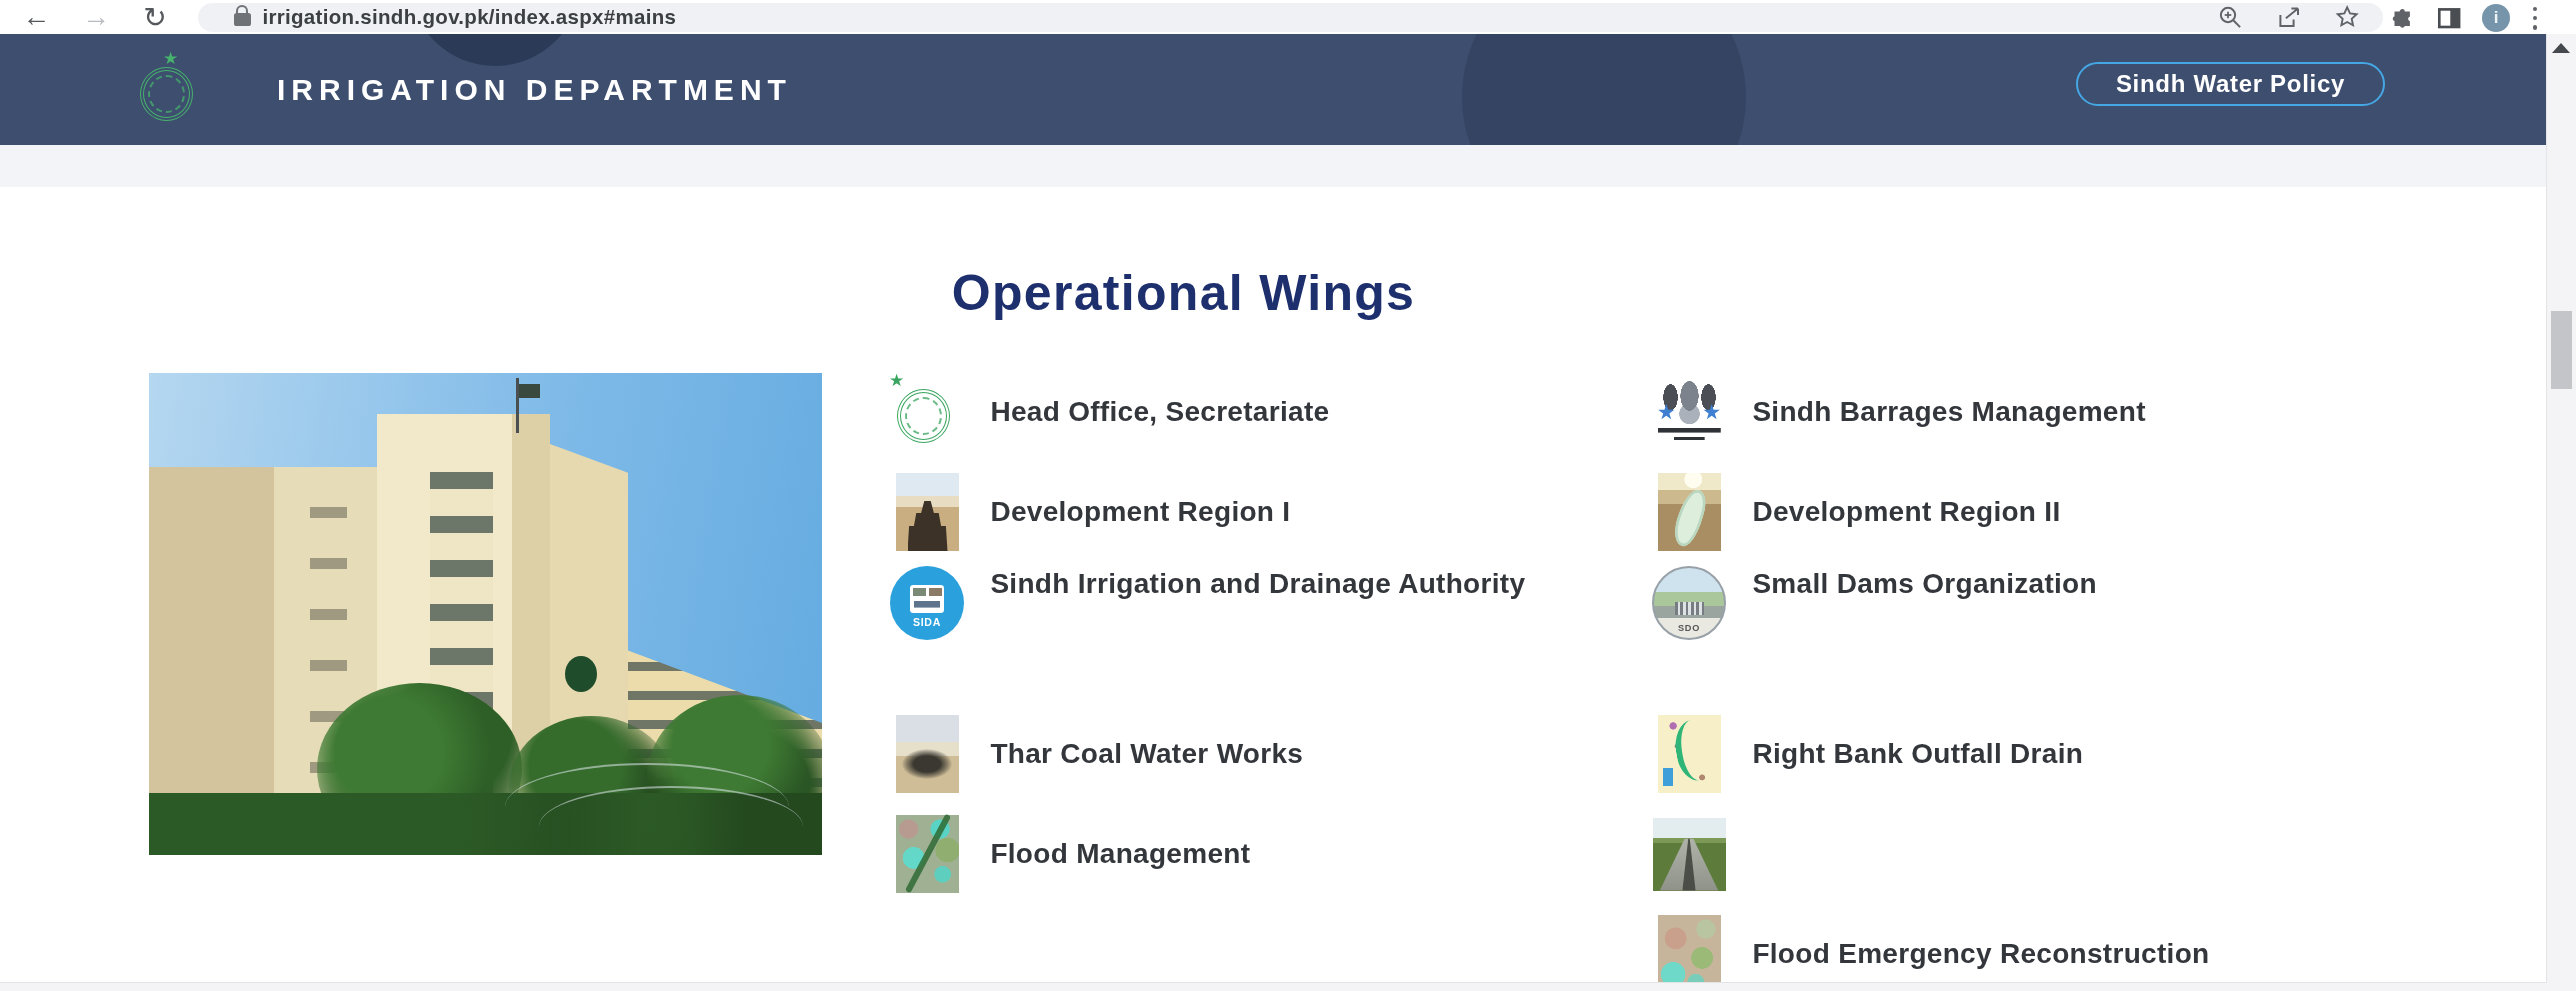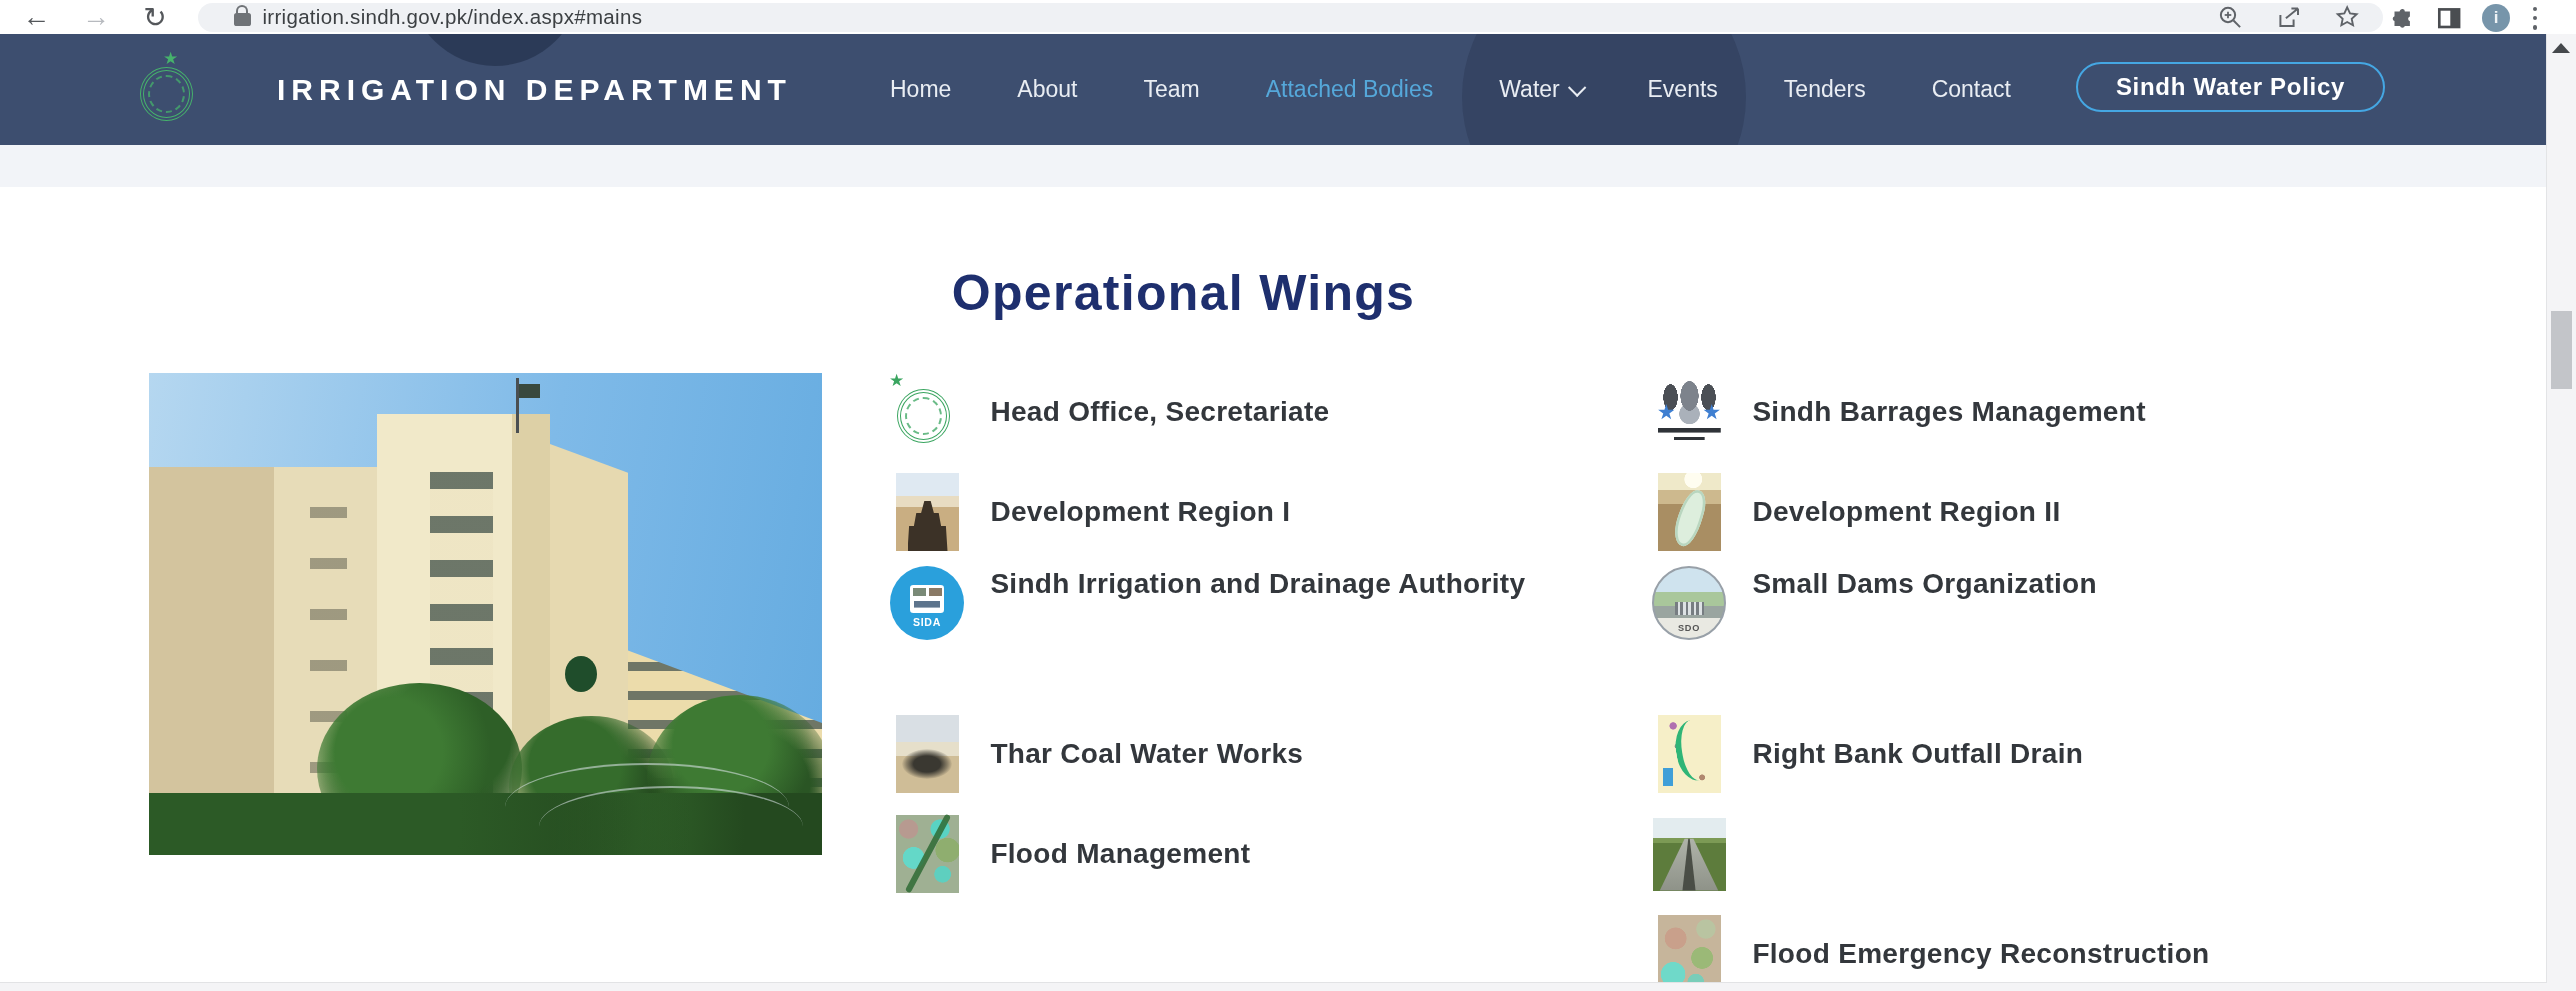--- a/index.html
+++ b/index.html
@@ -5,21 +5,21 @@
   html,body{margin:0;padding:0;background:#fff;}
   .screen{position:relative;width:2576px;height:992px;background:#fff;overflow:hidden;
           font-family:"Liberation Sans",sans-serif;}
 
   
   .chrome{position:absolute;top:0;left:0;width:2576px;height:34px;background:#fff;}
   .navbtn{position:absolute;top:0;height:34px;width:46px;display:flex;align-items:center;justify-content:center;
           font-size:28px;color:#54575b;background:none;border:none;cursor:pointer;}
   .navbtn.fwd{color:#b7babf;}
   .omnibox{position:absolute;left:198px;top:2.6px;width:2185px;height:29px;background:#eff1f4;border-radius:16px;
-           display:flex;align-items:center;padding:0 18.5px;box-sizing:border-box;}
+           display:flex;align-items:center;padding:0 18.5px;box-sizing:border-box;font-weight:bold;}
   .lock{position:relative;width:17px;height:13.2px;background:#6f7377;border-radius:2.6px;margin:4px 12px 0 17px;flex:0 0 auto;}
   .lock:before{content:"";position:absolute;left:2.6px;top:-8px;width:8px;height:8px;border:2.6px solid #6f7377;
                border-bottom:none;border-radius:6.6px 6.6px 0 0;}
   .url{font-size:20.5px;color:#3c4043;letter-spacing:0.3px;flex:1 1 auto;white-space:nowrap;overflow:hidden;}
   .boxicons{display:flex;gap:32px;align-items:center;margin-right:4px;}
   .cicon{width:26.4px;height:26.4px;flex:0 0 auto;cursor:pointer;}
   .outicons{position:absolute;right:36px;top:4px;display:flex;gap:20px;align-items:center;}
   .avatar{width:28px;height:28px;border-radius:50%;background:#7795aa;color:#eef3f6;font-size:17px;font-weight:bold;
           display:flex;align-items:center;justify-content:center;}
   .dots{display:flex;flex-direction:column;gap:4.6px;padding:2.6px;}
@@ -44,21 +44,21 @@
   .crest .ring{position:absolute;top:13.2px;left:0;width:53px;height:54px;border-radius:50%;border:4px double currentColor;
                box-sizing:border-box;}
   .crest .ring:after{content:"";position:absolute;inset:4px;border-radius:50%;border:2px dashed currentColor;opacity:.75;}
   .sitelogo .crest{color:#46b26c;}
   .site-title{position:absolute;left:277px;top:0;height:111px;display:flex;align-items:center;color:#fff;
               font-size:30px;font-weight:bold;letter-spacing:6px;}
   .navlinks{position:absolute;left:890px;top:0;height:111px;display:flex;align-items:center;gap:66px;}
   .nlink{color:#e9edf3;font-size:23px;text-decoration:none;white-space:nowrap;cursor:pointer;display:flex;align-items:center;gap:9.2px;}
   .nlink.active{color:#55a8da;}
   .chev{width:10.6px;height:10.6px;border-right:2.6px solid #e9edf3;border-bottom:2.6px solid #e9edf3;transform:rotate(45deg) translateY(-2.6px);}
-  .cta{position:absolute;right:162px;top:28px;height:50px;padding:0 38px;border:2.6px solid #45a7e3;border-radius:40px;
+  .cta{position:absolute;right:162px;top:28px;height:44px;padding:0 38px;border:2.6px solid #45a7e3;border-radius:40px;
        background:transparent;color:#fff;font-size:24px;font-weight:bold;letter-spacing:0.7px;cursor:pointer;
        display:flex;align-items:center;font-family:"Liberation Sans",sans-serif;}
   .substrip{position:absolute;top:145px;left:0;width:2547px;height:42px;background:#f2f4f8;}
 
   
   .heading{position:absolute;top:264px;left:0;width:2367px;text-align:center;color:#1e2f6e;
            font-size:50px;font-weight:bold;letter-spacing:1.3px;}
 
   
   .photo{position:absolute;left:149px;top:373px;width:673px;height:482px;overflow:hidden;
@@ -243,33 +243,20 @@
   <div class="navbar">
     <div class="wm wm1"></div>
     <div class="wm wm2"></div>
     <div class="sitelogo">
       <div class="crest">
         <span class="star">★</span>
           <span class="ring"></span>
       </div>
     </div>
     <div class="site-title">IRRIGATION DEPARTMENT</div>
-    <nav class="navlinks">
-      <a class="nlink">Home</a>
-      <a class="nlink">About</a>
-      <a class="nlink">Team</a>
-      <a class="nlink active">Attached Bodies</a>
-      <a class="nlink">
-        <span>Water</span>
-        <span class="chev"></span>
-      </a>
-      <a class="nlink">Events</a>
-      <a class="nlink">Tenders</a>
-      <a class="nlink">Contact</a>
-    </nav>
     <button class="cta">Sindh Water Policy</button>
   </div>
   <div class="substrip"></div>
 
   <div class="heading">Operational Wings</div>
 
   <div class="photo">
     <div class="p-wing-left"></div>
     <div class="p-tower"></div>
     <div class="p-tower-win"></div>

